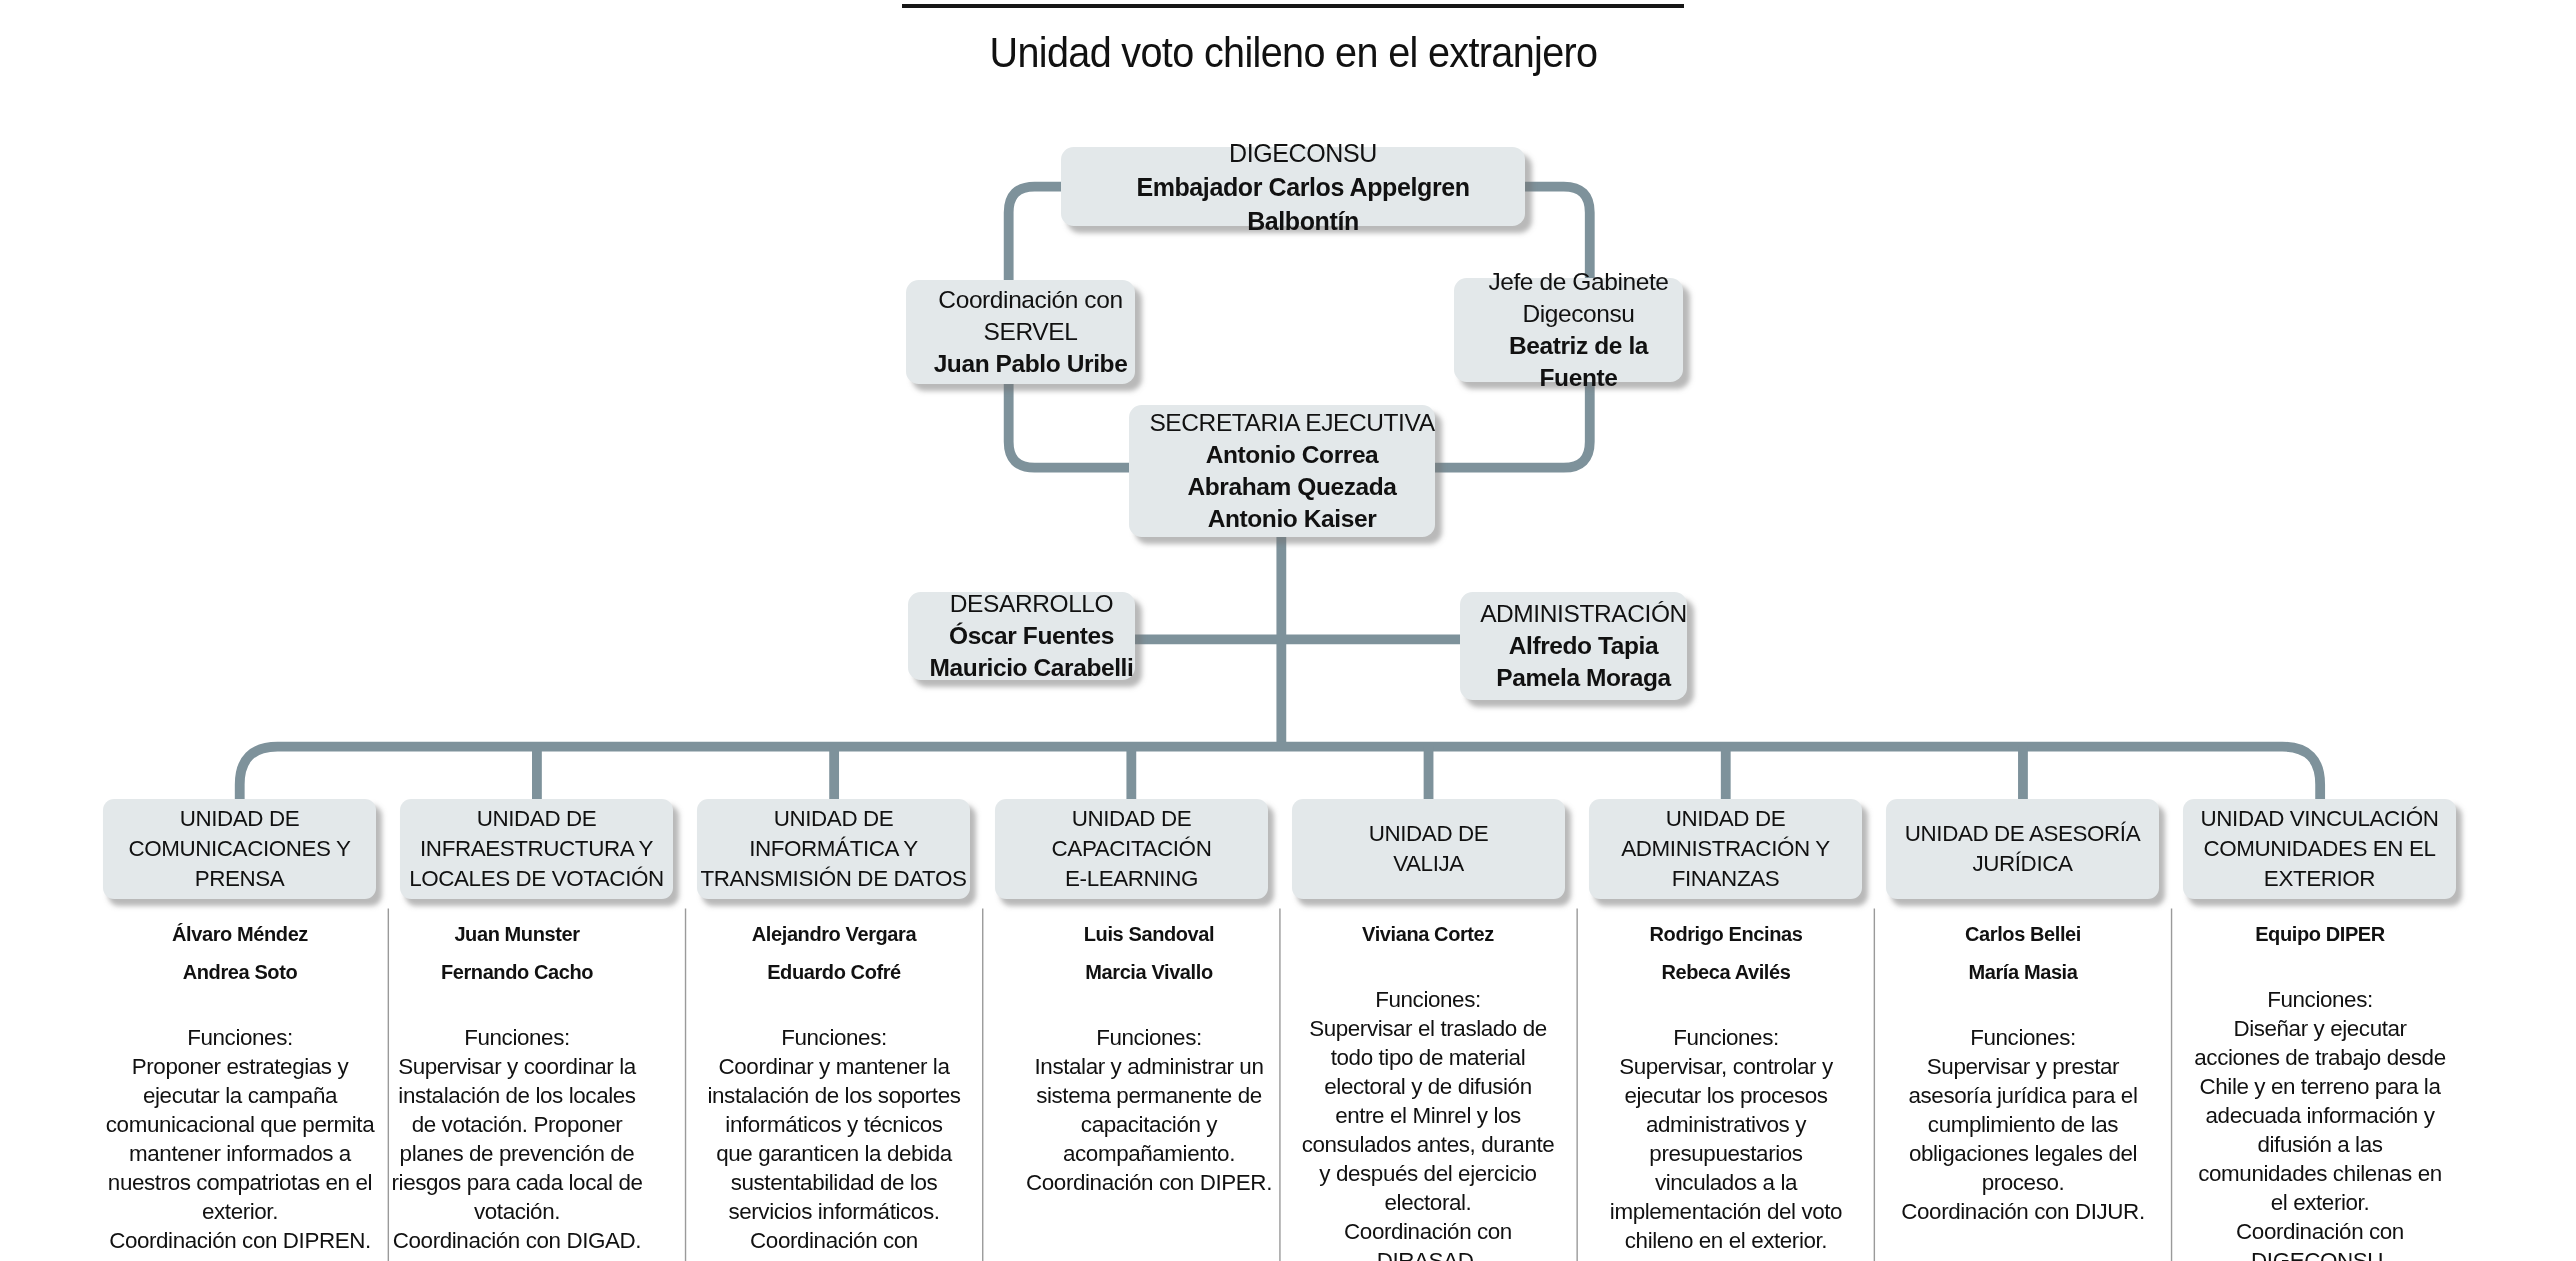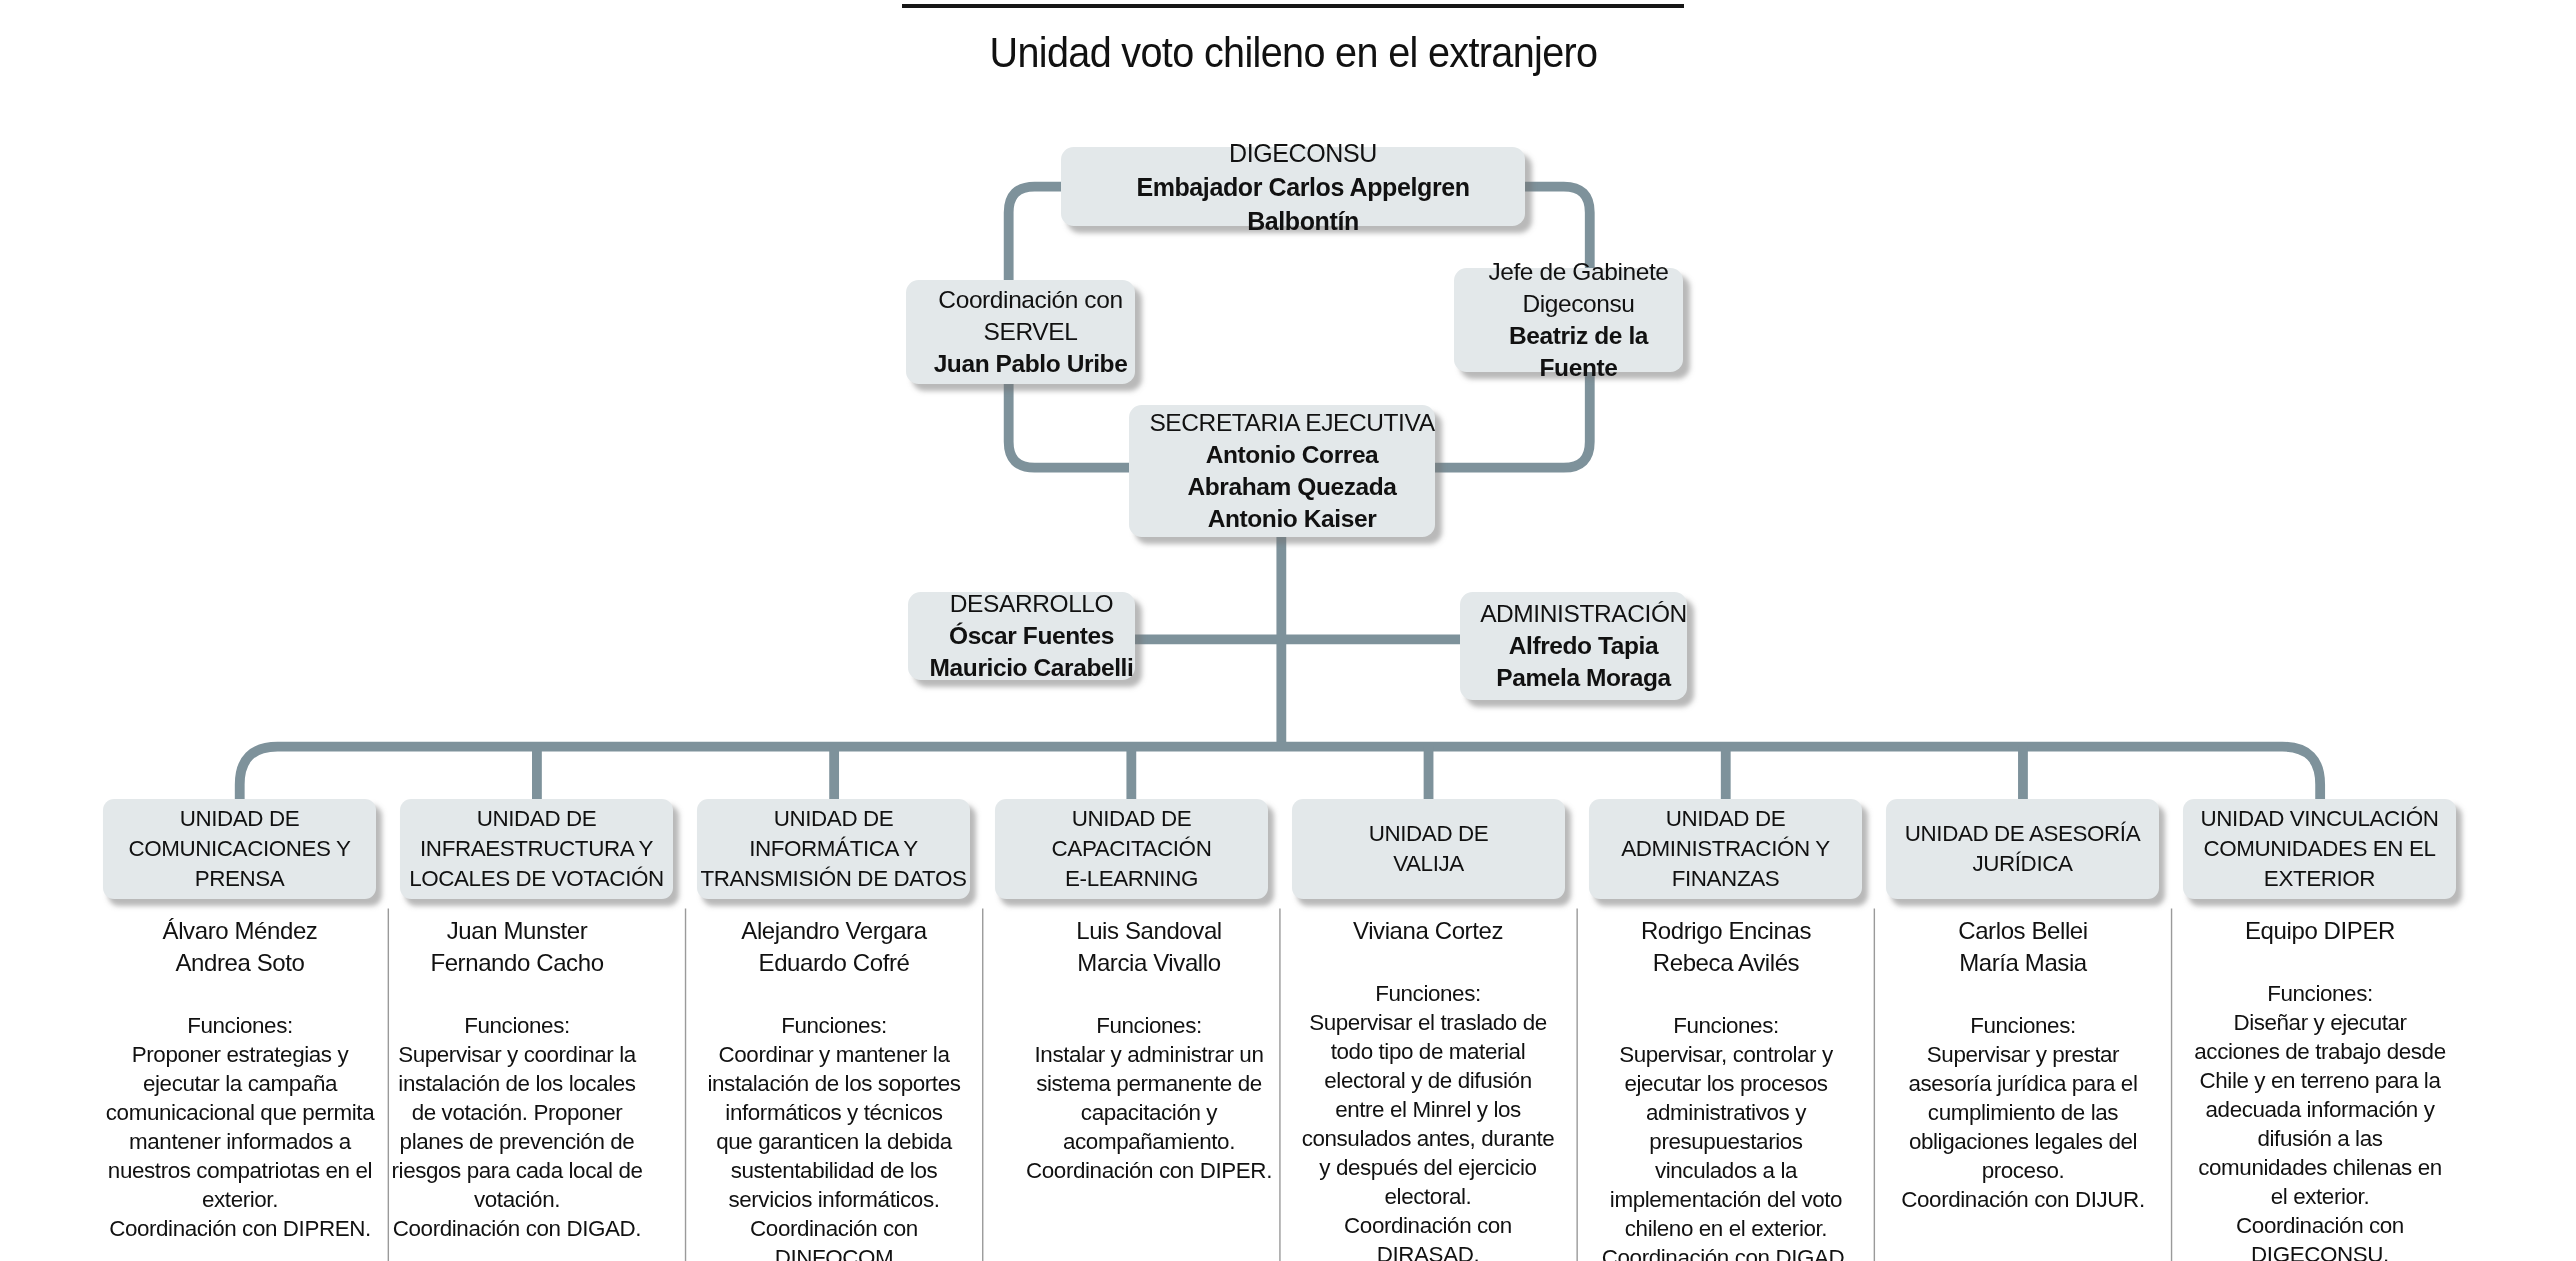--- a/index.html
+++ b/index.html
@@ -24,32 +24,32 @@
   
   .obox{position:absolute;z-index:2;background:var(--box-fill);border-radius:12.6px;
     box-shadow:6.3px 7px 4.9px rgba(115,115,115,.5);
     display:flex;flex-direction:column;align-items:center;justify-content:center;
     text-align:center;letter-spacing:-0.4px;padding-left:20px;}
   .obox .role{font-size:24.5px;line-height:32px;font-weight:400;}
   .obox .names{font-size:24.5px;line-height:32px;font-weight:700;}
   #box-digeconsu{left:1061px;top:147px;width:464px;height:79px;}
   #box-digeconsu .role,#box-digeconsu .names{font-size:25px;line-height:34px;}
   #box-servel{left:906px;top:280px;width:229px;height:104px;}
-  #box-gabinete{left:1454px;top:268px;width:229px;height:104px;}
+  #box-gabinete{left:1454px;top:278px;width:229px;height:104px;}
   #box-secretaria{left:1129px;top:405px;width:306px;height:132px;}
   #box-desarrollo{left:908px;top:592px;width:227px;height:88px;}
   #box-administracion{left:1460px;top:592px;width:227px;height:108px;}
   
   .ubox{position:absolute;z-index:2;top:799px;width:273px;height:100px;
     background:var(--box-fill);border-radius:11.2px;
     box-shadow:5.6px 6.3px 4.9px rgba(115,115,115,.5);
     display:flex;align-items:center;justify-content:center;text-align:center;
     font-size:22.4px;line-height:30px;letter-spacing:-0.4px;}
   .ucol{position:absolute;z-index:2;top:915px;width:280px;text-align:center;}
-  .ucol .unames{font-size:24px;line-height:32px;font-weight:400;letter-spacing:-0.4px;}
+  .ucol .unames{font-size:20px;line-height:38px;font-weight:700;letter-spacing:-0.4px;}
   .ucol .ufunc{margin-top:32px;font-size:22.4px;line-height:29px;letter-spacing:-0.4px;}
   
   #u0{left:103px;} #u1{left:400px;} #u2{left:697px;} #u3{left:995px;}
   #u4{left:1292px;} #u5{left:1589px;} #u6{left:1886px;} #u7{left:2183px;}
   #c0{left:100px;} #c1{left:377px;} #c2{left:694px;} #c3{left:1009px;}
   #c4{left:1288px;} #c5{left:1586px;} #c6{left:1883px;} #c7{left:2180px;}
 </style>
 </head>
 <body>
 

